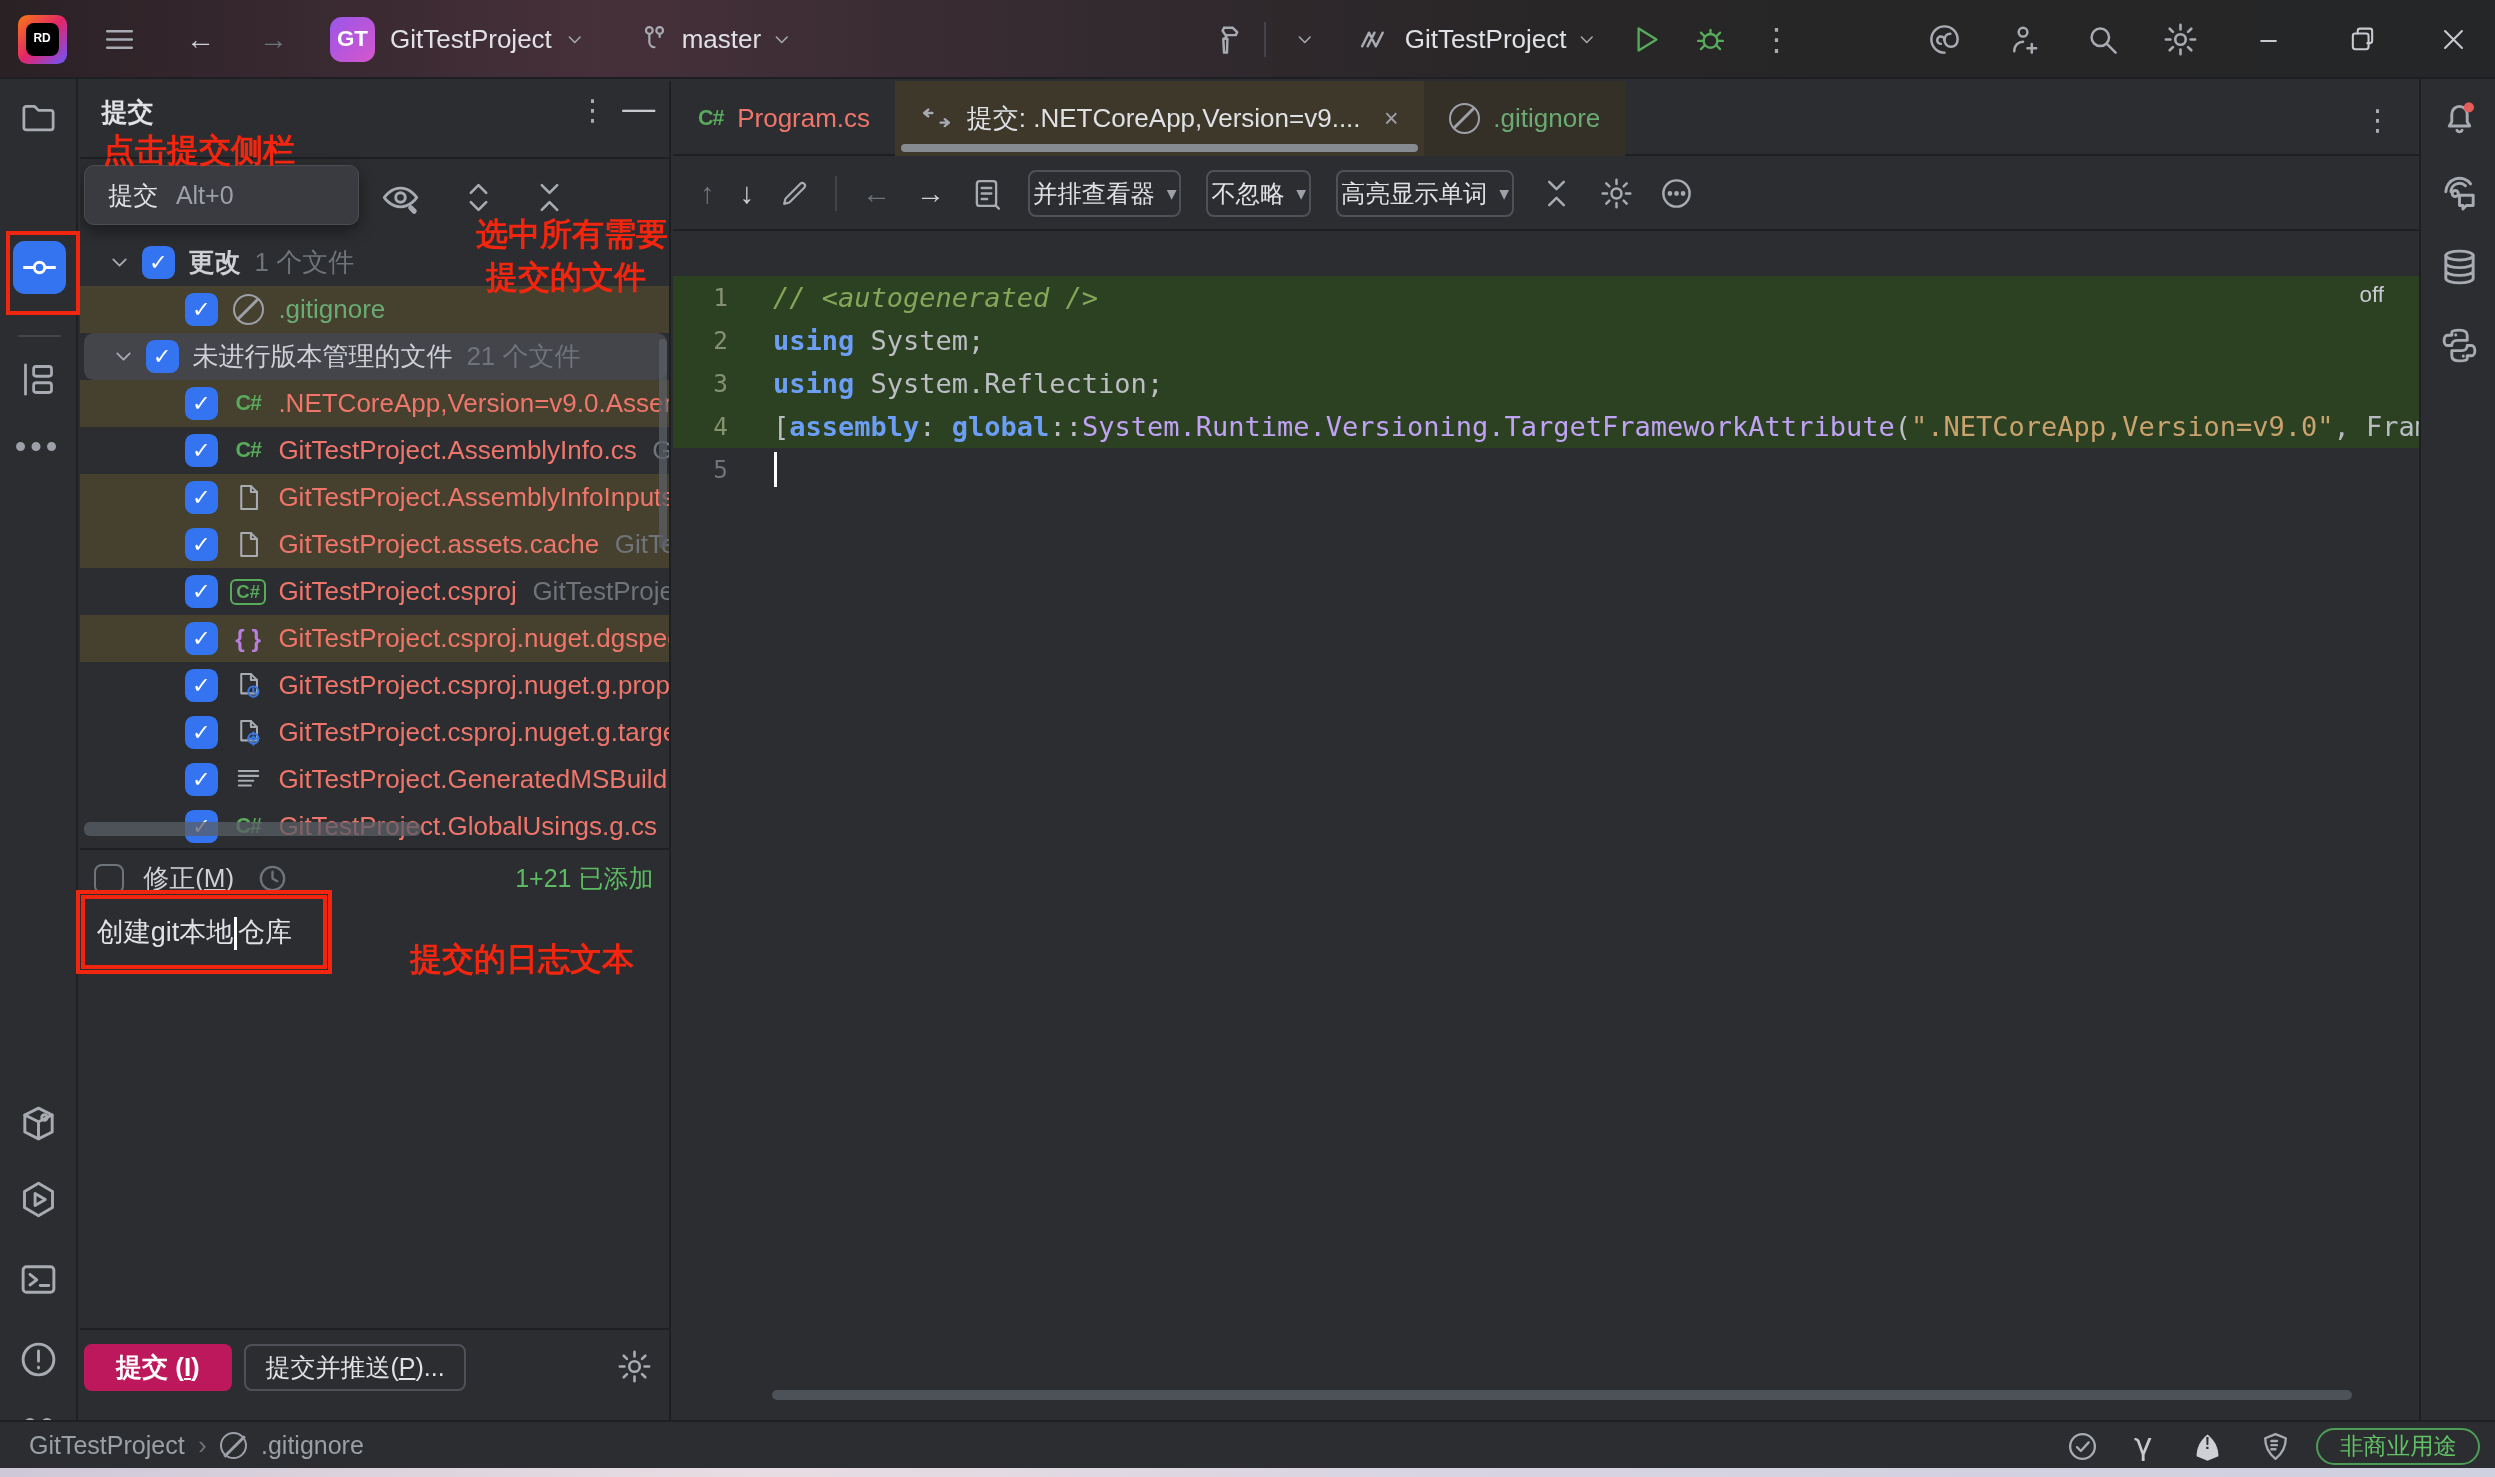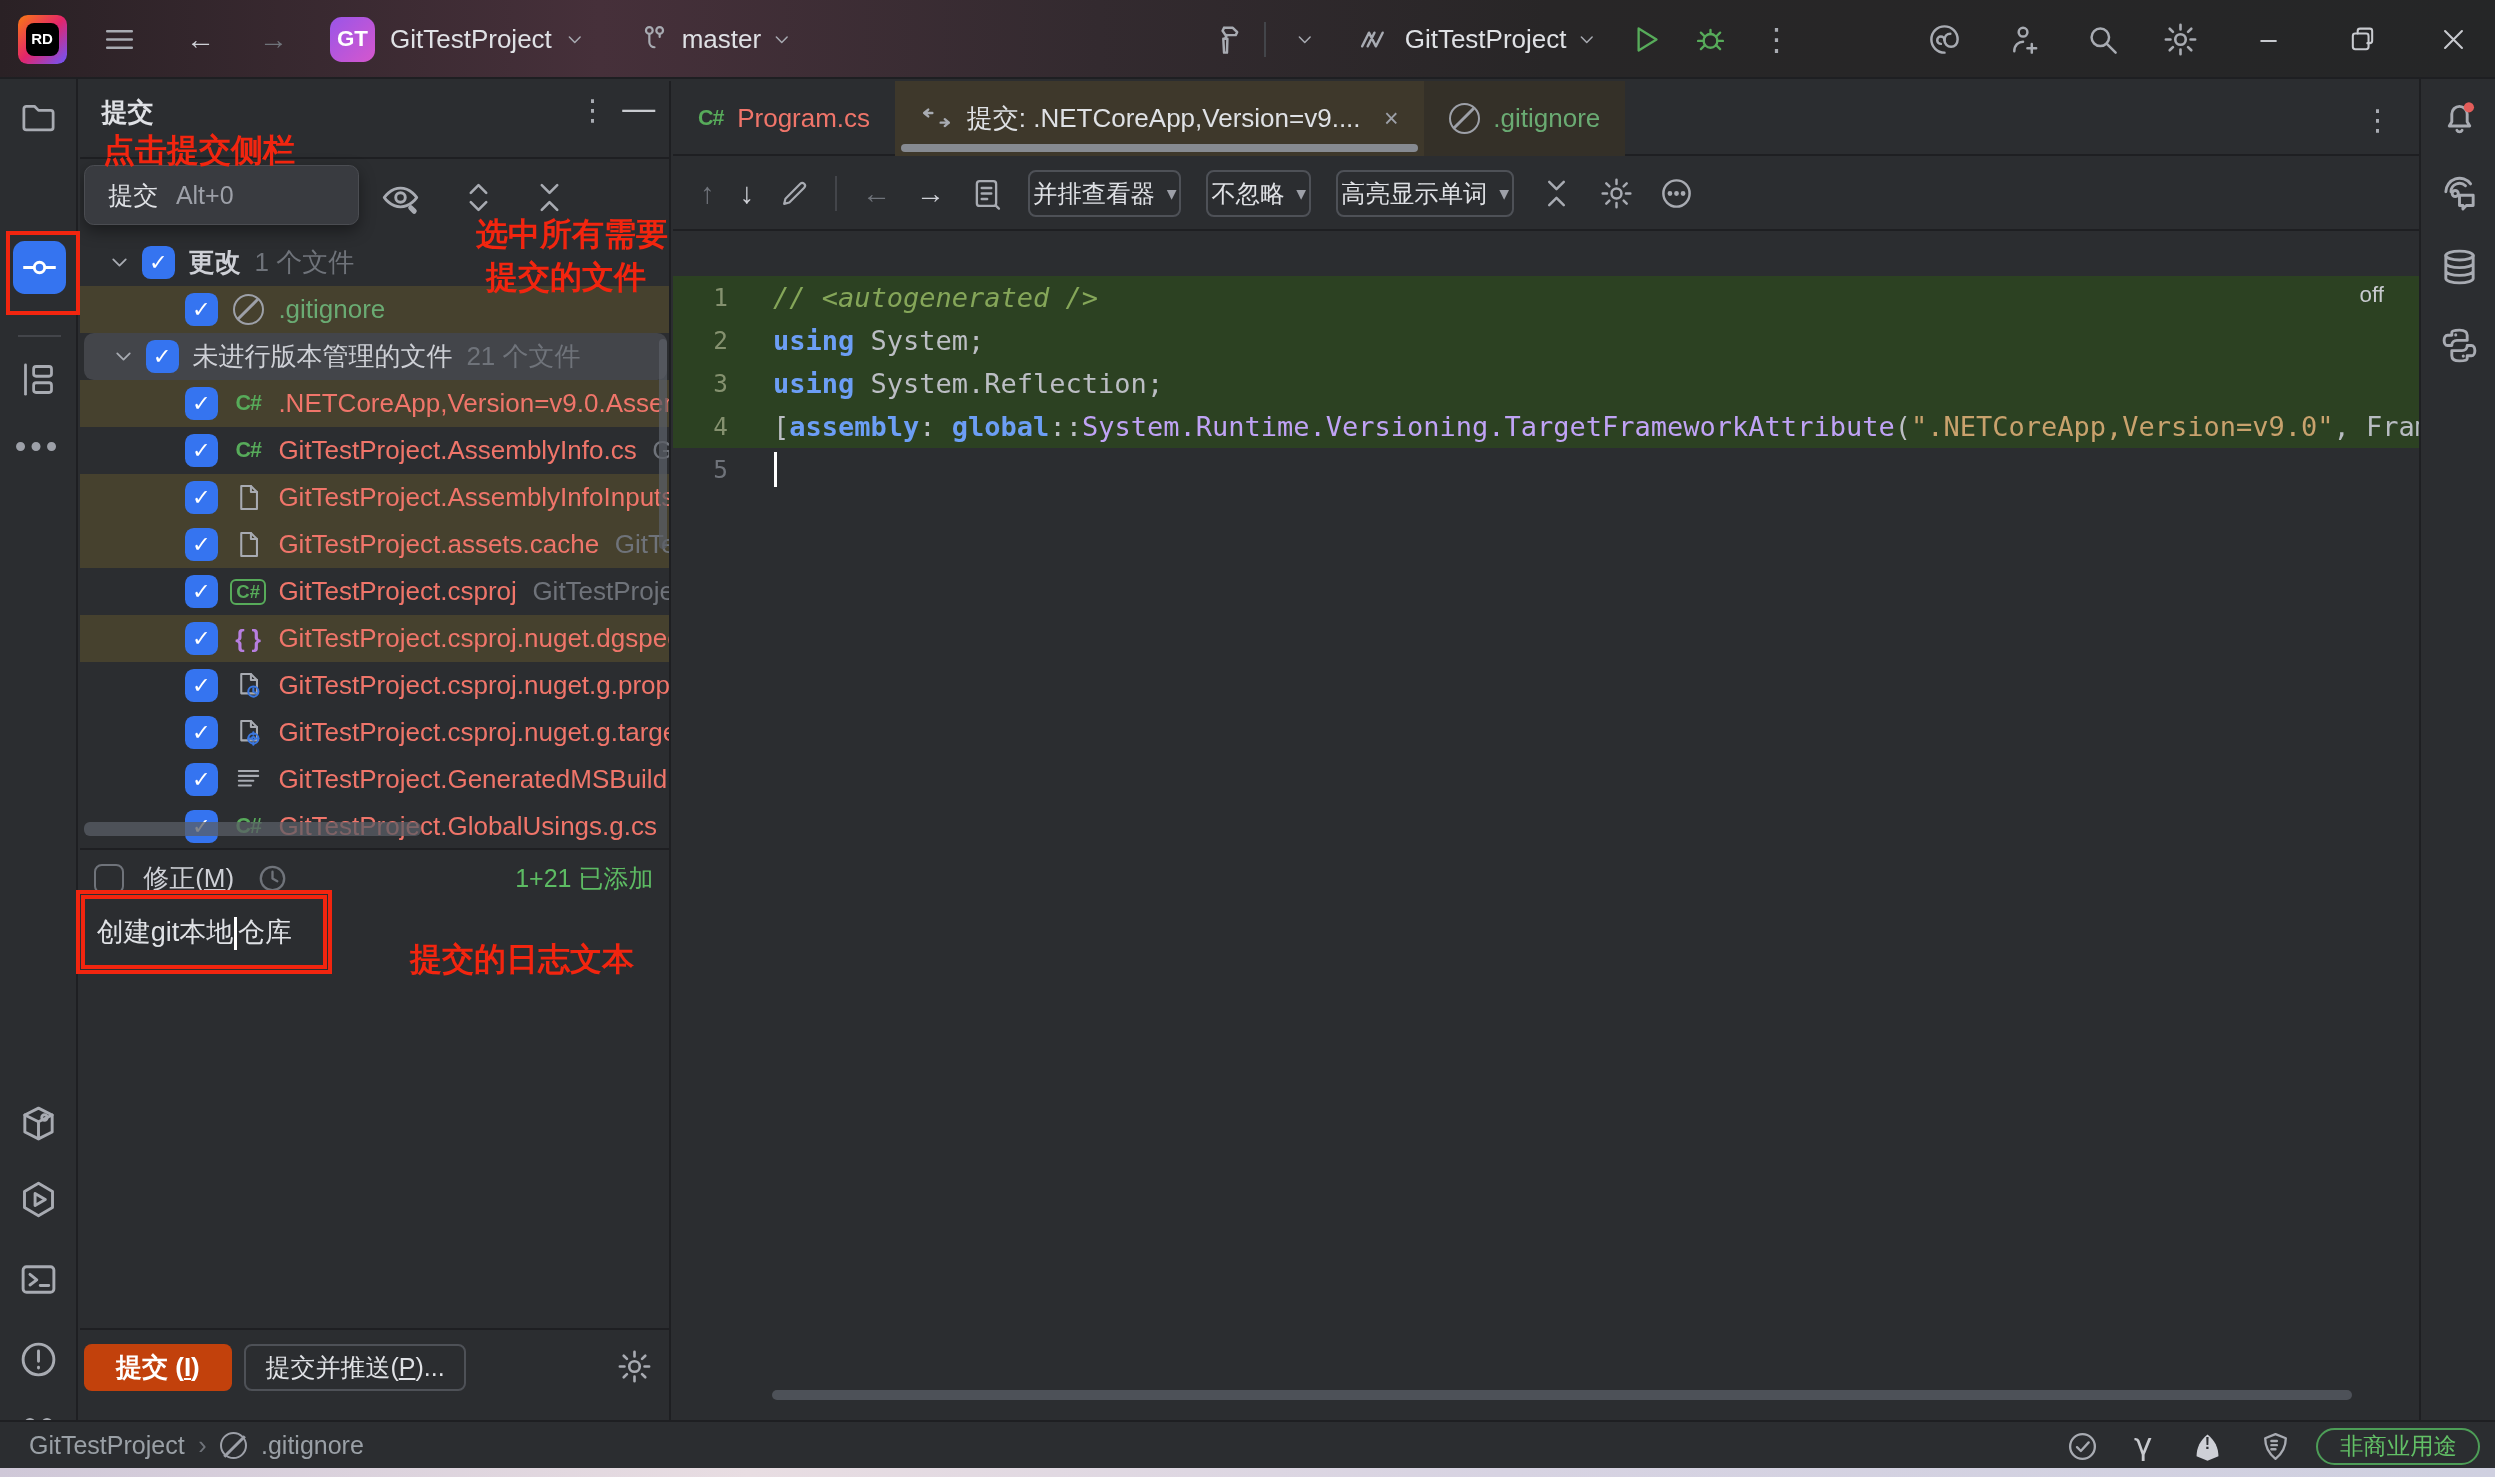--- a/index.html
+++ b/index.html
@@ -14,21 +14,21 @@
     border-bottom:2px solid #1e1f22; }
   .tb-ic { position:absolute; top:0; height:79px; display:flex; align-items:center; justify-content:center; color:#a8abb2; }
   .tb-txt { color:#dfe1e5; font-size:26px; }
   svg.ic { stroke:#a8abb2; fill:none; stroke-width:1.7; stroke-linecap:round; stroke-linejoin:round; }
   svg.ic.green { stroke:#57ab5a; }
   .chev { width:21.5px; height:21.5px; }
   #rd-logo { left:17.6px; top:14.6px; width:49px; height:49px; border-radius:9.8px;
     background:linear-gradient(135deg,#f97a12 0%,#e3256b 50%,#6b57ff 100%);
     display:flex; align-items:center; justify-content:center; position:absolute; }
   #rd-logo .inner { width:33px; height:33px; background:#000; border-radius:8px; color:#fff;
-    font-size:15px; font-weight:bold; display:flex; flex-direction:column; align-items:center; justify-content:center; line-height:13.7px;}
+    font-size:12px; font-weight:bold; display:flex; flex-direction:column; align-items:center; justify-content:center; line-height:13.7px;}
   #gt-badge { left:330px; top:16.6px; width:45px; height:45px; border-radius:11.7px;
     background:linear-gradient(135deg,#9a55e8 0%,#d557cd 100%); color:#fff; font-weight:bold;
     font-size:22.4px; display:flex; align-items:center; justify-content:center; position:absolute; }
   .winbtn { font-size:29px; color:#c8cacf; }
 
   
   #left-stripe { left:0; top:79px; width:78px; height:1341px; background:#2b2d30; border-right:2px solid #1e1f22; }
   #right-stripe { left:2419px; top:79px; width:77px; height:1341px; background:#2b2d30; border-left:2px solid #1e1f22; }
   .stripe-ic { position:absolute; left:0; width:76px; display:flex; justify-content:center; }
   #commit-stripe-btn { left:12.7px; top:162px; width:53px; height:53px; border-radius:11.7px; background:#3574f0;
@@ -67,21 +67,21 @@
   
   #amend-row { left:0; top:775px; width:591px; height:45px; display:flex; align-items:center; }
   .cb-empty { width:30px; height:30px; border:2px solid #6f737a; border-radius:7.8px; margin-left:13.7px; }
   #amend-label { color:#ced0d6; font-size:26px; margin-left:19.5px; }
   #added-summary { position:absolute; right:17.6px; color:#5dbb63; font-size:25px; }
   #msg-box { left:1px; top:814px; width:246px; height:74px; border:4.9px solid #f2250f; display:flex; align-items:center; padding-left:11.7px; }
   #msg-box .msg { color:#dfe1e5; font-size:27px; }
   .caret { display:inline-block; width:2.9px; height:33px; background:#fff; vertical-align:middle; margin:0 1px; }
   
   #cp-buttons { left:0; top:1247px; width:591px; height:92px; border-top:2px solid #1e1f22; }
-  #commit-btn { position:absolute; left:3.9px; top:13.7px; width:148px; height:47px; background:#c2410c; border:none;
+  #commit-btn { position:absolute; left:3.9px; top:13.7px; width:148px; height:47px; background:#be185d; border:none;
     border-radius:7.8px; color:#fff; font-size:26px; font-weight:bold; font-family:inherit; }
   #commit-push-btn { position:absolute; left:164px; top:13.7px; width:222px; height:47px; background:transparent;
     border:2px solid #4e5157; border-radius:7.8px; color:#dfe1e5; font-size:25px; font-family:inherit; }
   
   .hscroll { position:absolute; background:#5a5e66; opacity:.75; border-radius:5.9px; }
   .vscroll { position:absolute; background:#5a5e66; opacity:.75; border-radius:5.9px; }
 
   
   #editor { left:673px; top:81px; width:1746px; height:1339px; background:#2b2d30; overflow:hidden; }
   #tabbar { position:absolute; left:0; top:0; width:1746px; height:75px; border-bottom:2px solid #1e1f22; display:flex; }

